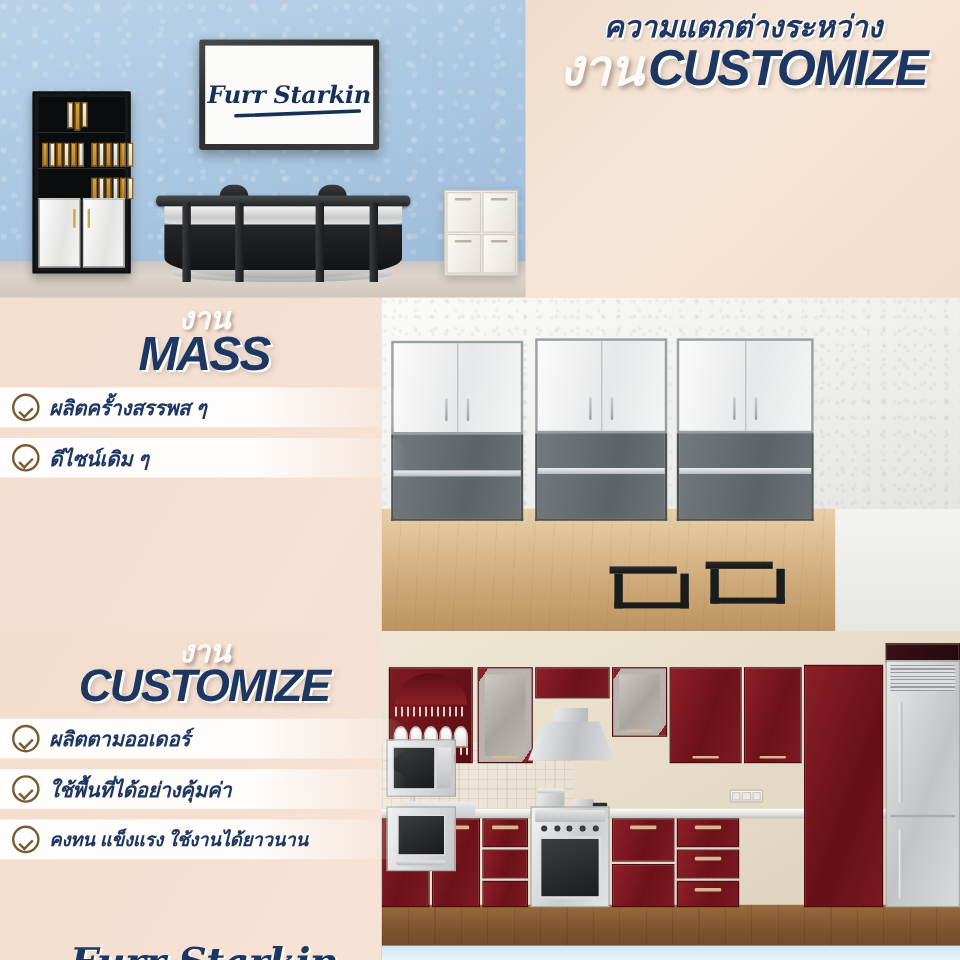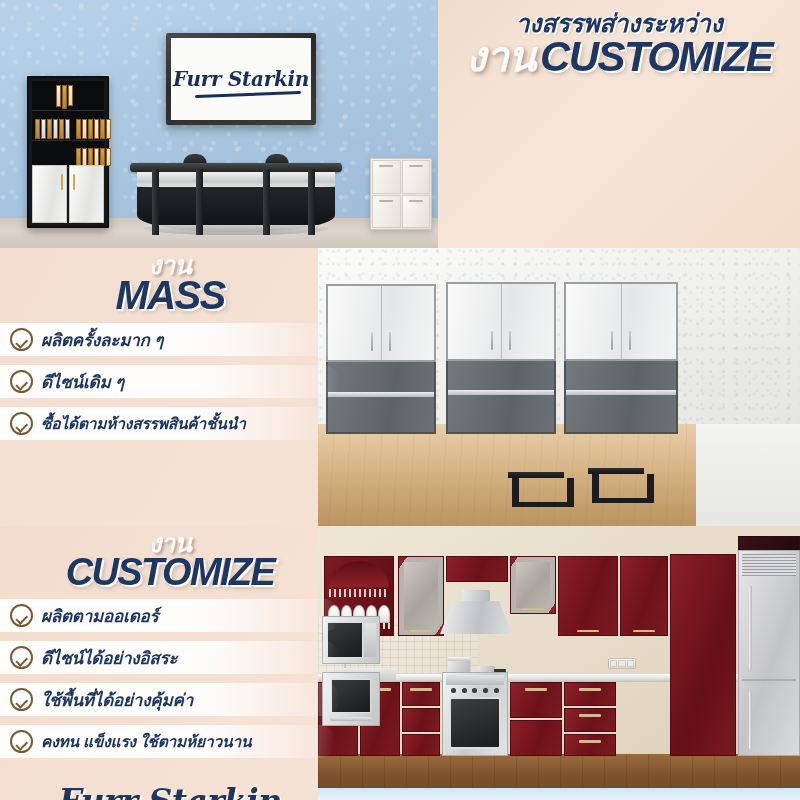--- a/index.html
+++ b/index.html
@@ -365,21 +365,21 @@
     </div>
 
     <div class="cab-light">
       <div></div>
       <div></div>
       <div></div>
       <div></div>
     </div>
 
     <div class="hero-text">
-      <div class="ht-line1">างสรรพส่างระหว่าง</div>
+      <div class="ht-line1">ความแตกต่างระหว่าง</div>
       <div class="ht-line4">
         <span class="ht-ngan">งาน</span>
         <span class="ht-cust">CUSTOMIZE</span>
       </div>
     </div>
   </div>
 
   <div class="sec-mass">
 
     <div class="mass-scene">
@@ -437,29 +437,25 @@
     </div>
 
     <div class="col" style="top:4px;">
       <div class="sec-head">
         <span class="sh-ngan">งาน</span>
         <span class="sh-main">MASS</span>
       </div>
       <div class="bullets">
         <div class="bullet">
           <span class="chk"></span>
-          <span class="bl-text">ผลิตครั้งละมาก ๆ</span>
+          <span class="bl-text">ผลิตครั้างสรรพส ๆ</span>
         </div>
         <div class="bullet">
           <span class="chk"></span>
           <span class="bl-text">ดีไซน์เดิม ๆ</span>
-        </div>
-        <div class="bullet" style="width:330px;">
-          <span class="chk"></span>
-          <span class="bl-text sm">ซื้อได้ตามห้างสรรพสินค้าชั้นนำ</span>
         </div>
       </div>
     </div>
   </div>
 
   <div class="sec-cust">
 
     <div class="k-scene">
       <div class="k-wall"></div>
       <div class="k-tilewall"></div>
@@ -571,29 +567,25 @@
         <span class="sh-ngan">งาน</span>
         <span class="sh-main small">CUSTOMIZE</span>
       </div>
       <div class="bullets">
         <div class="bullet">
           <span class="chk"></span>
           <span class="bl-text">ผลิตตามออเดอร์</span>
         </div>
         <div class="bullet">
           <span class="chk"></span>
-          <span class="bl-text">ดีไซน์ได้อย่างอิสระ</span>
-        </div>
-        <div class="bullet">
-          <span class="chk"></span>
           <span class="bl-text">ใช้พื้นที่ได้อย่างคุ้มค่า</span>
         </div>
         <div class="bullet" style="width:336px;">
           <span class="chk"></span>
-          <span class="bl-text sm">คงทน แข็งแรง ใช้ตามห้ยาวนาน</span>
+          <span class="bl-text sm">คงทน แข็งแรง ใช้งานได้ยาวนาน</span>
         </div>
       </div>
     </div>
   </div>
 
   <div class="bottom-logo">
     <span>Furr Starkin</span>
   </div>
 
 </div>

